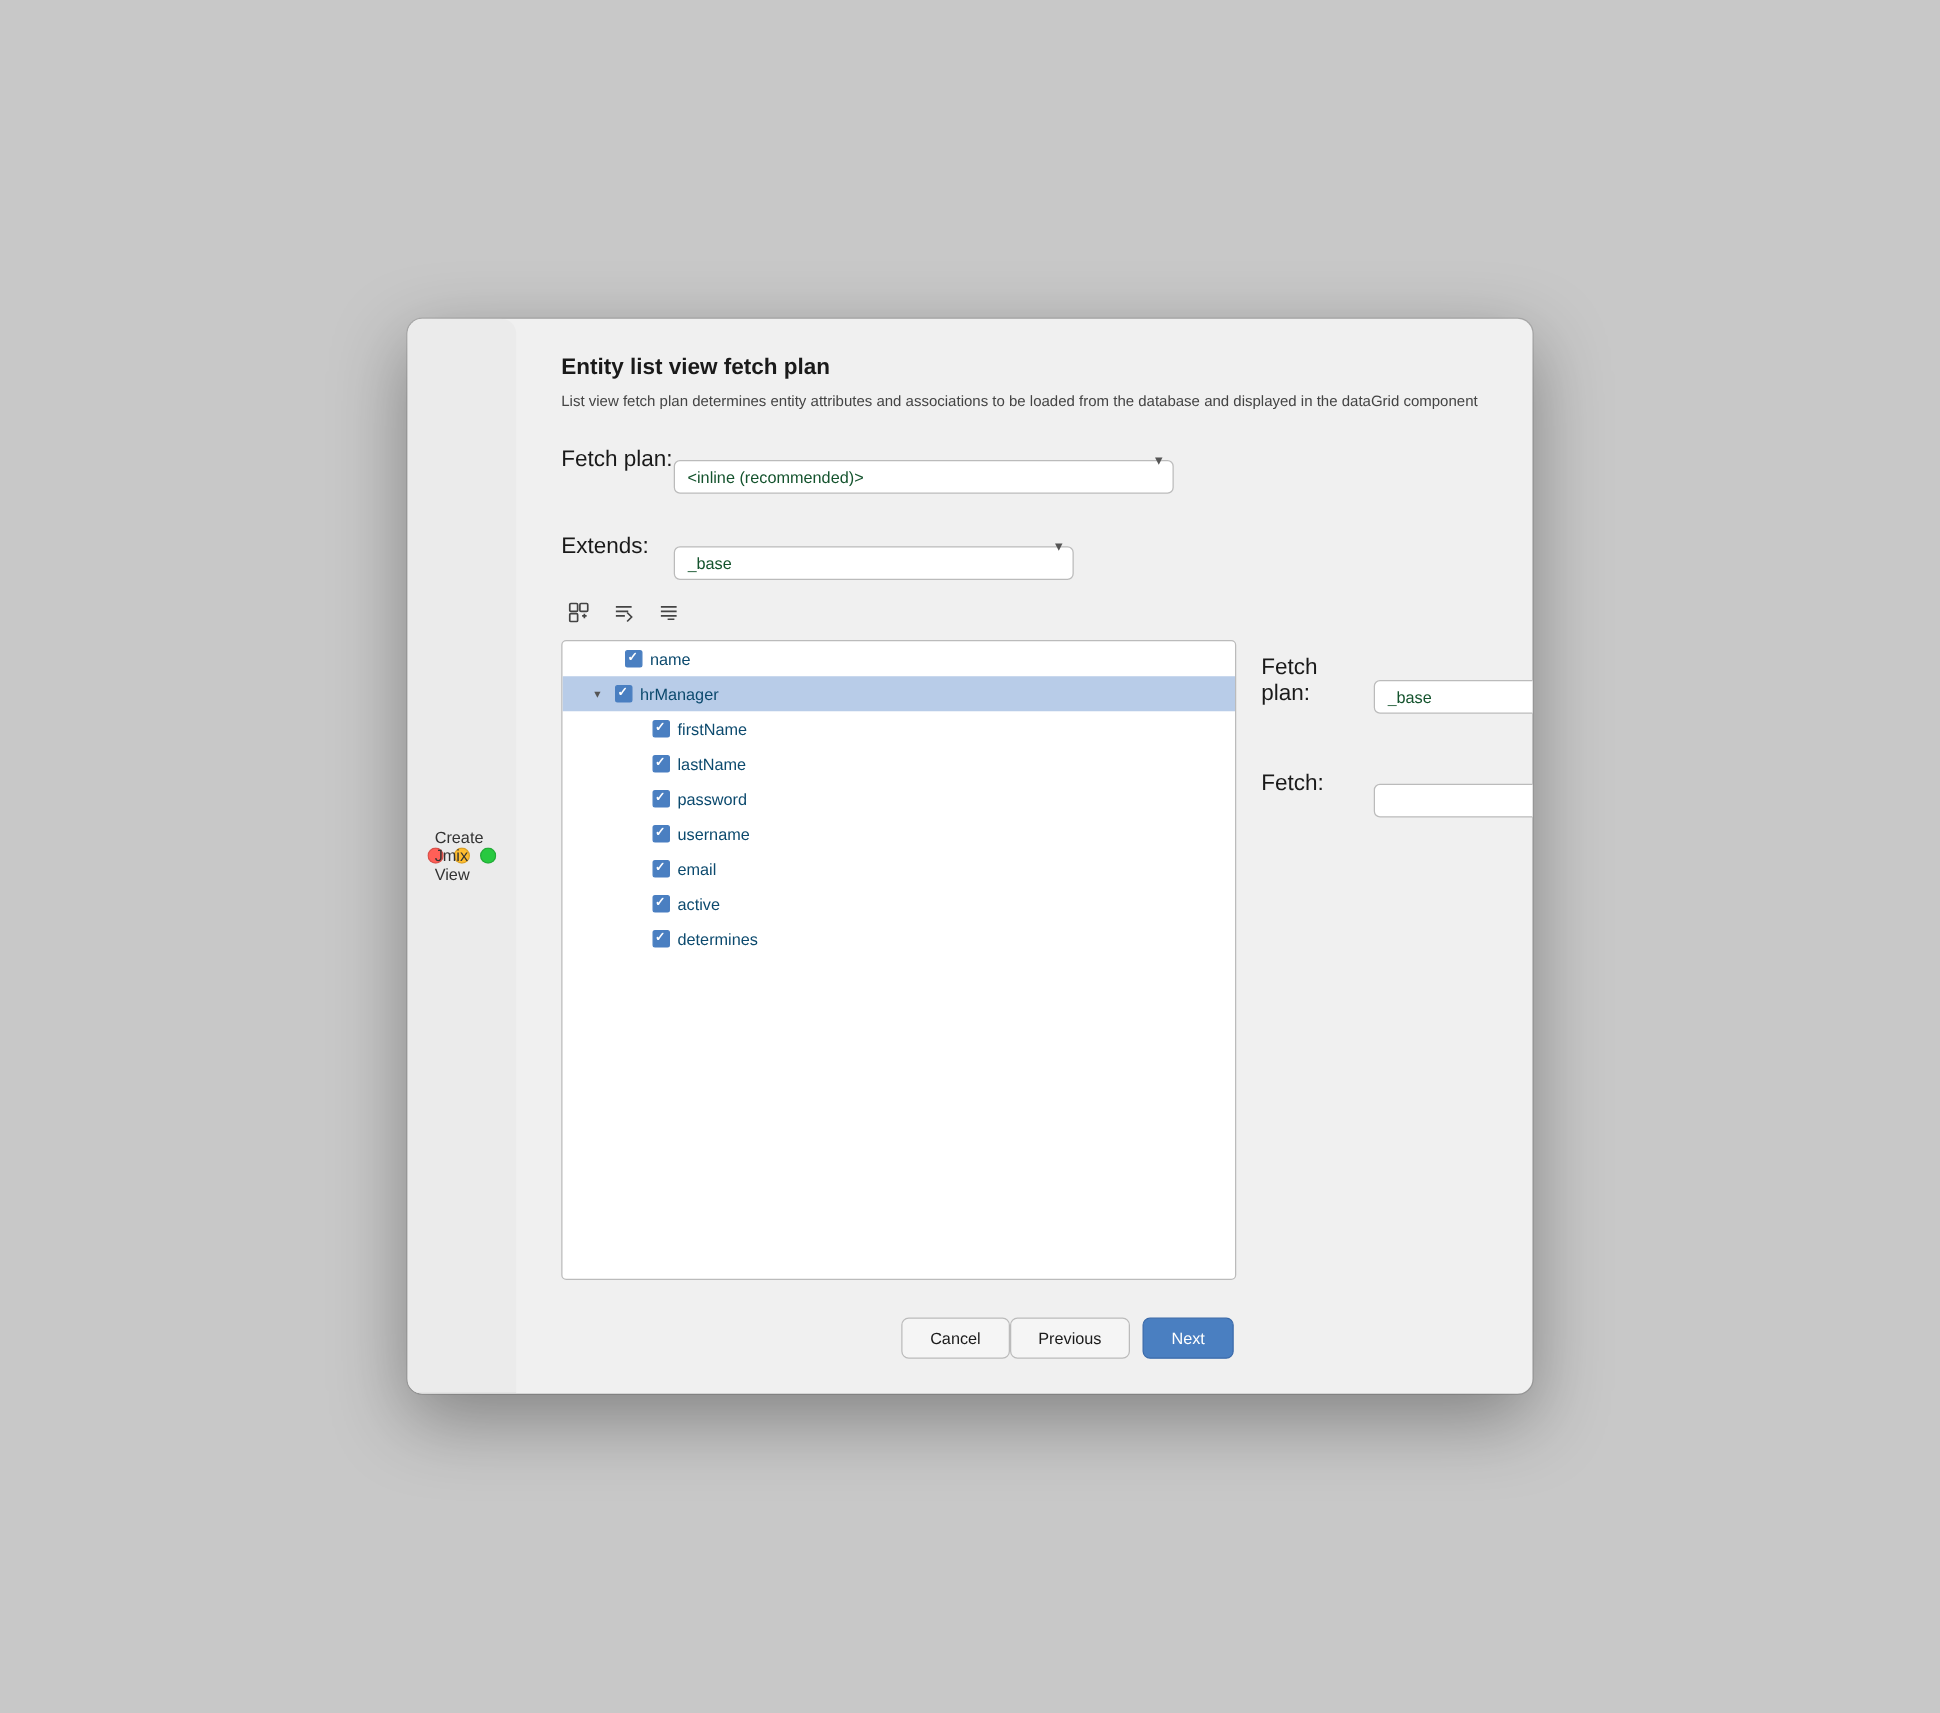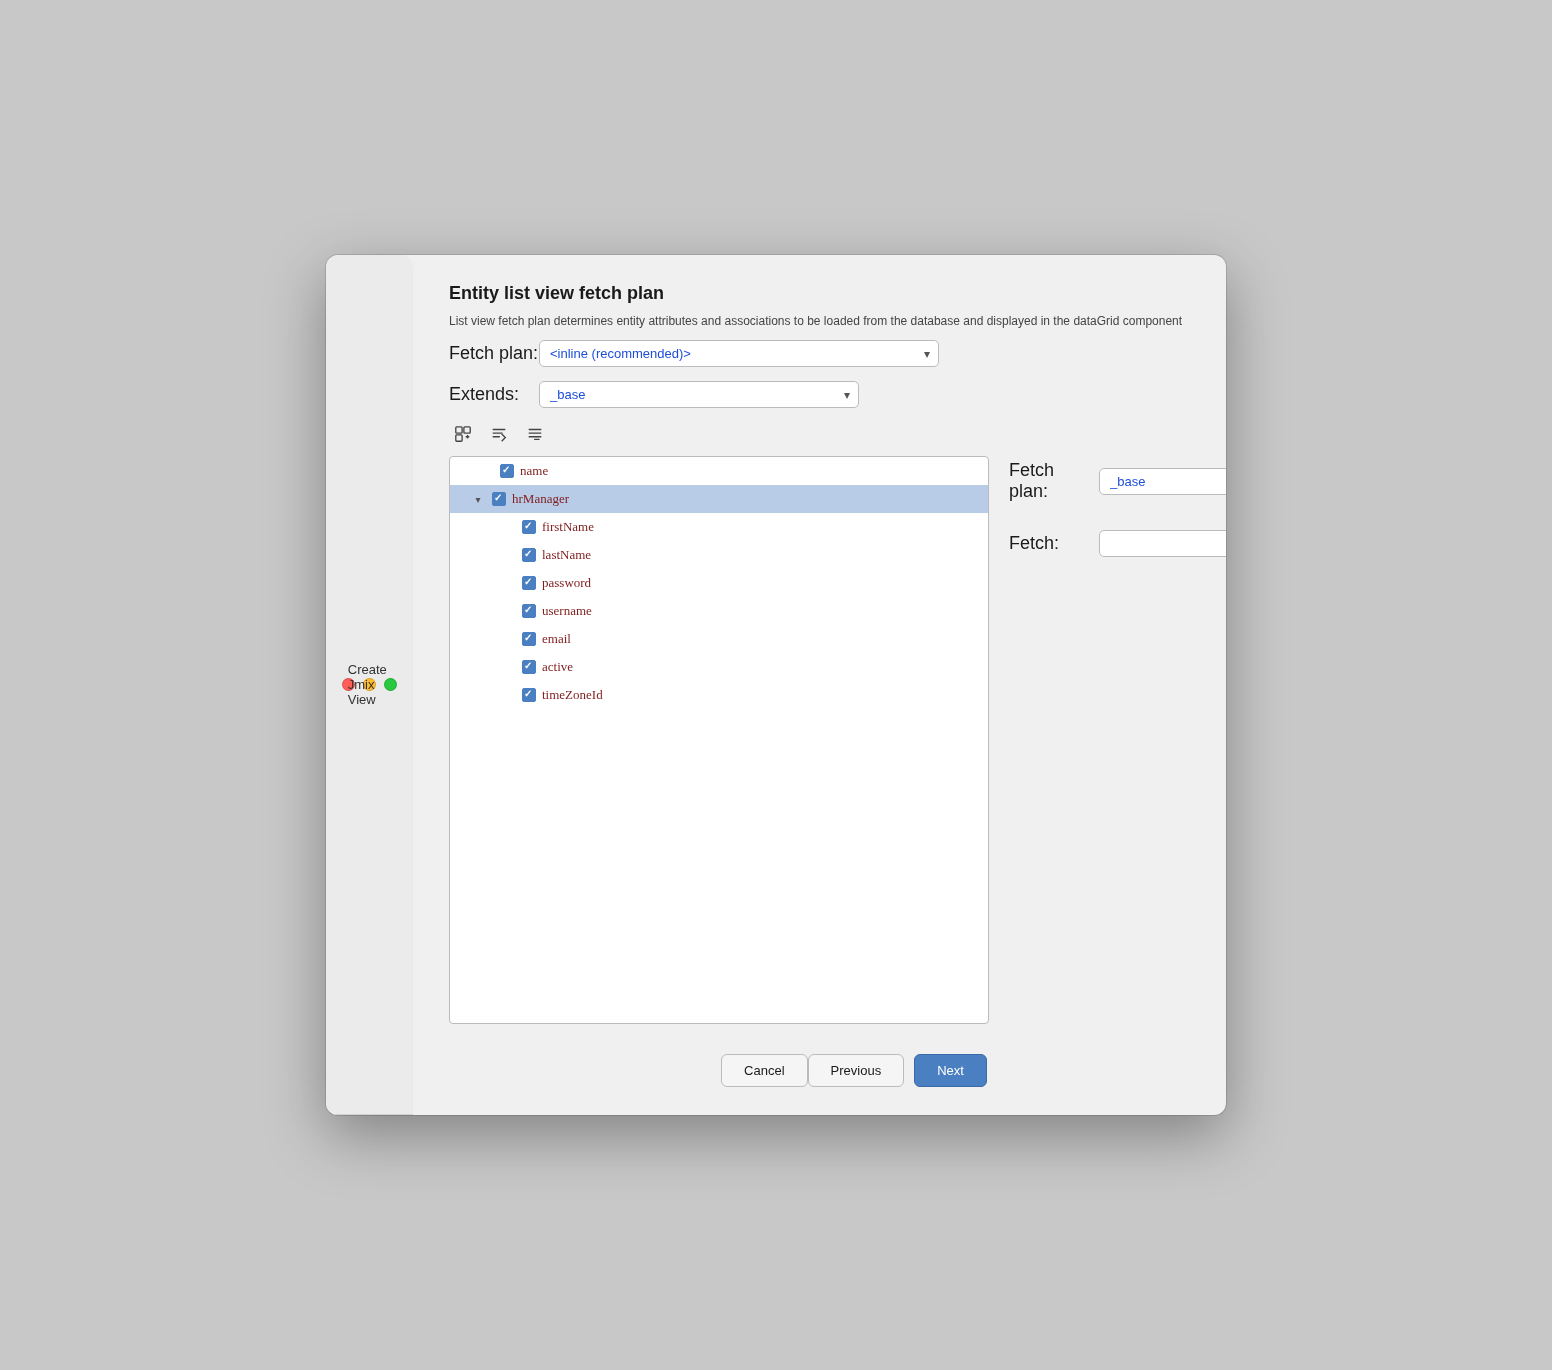--- a/index.html
+++ b/index.html
@@ -112,23 +112,24 @@
     }
 
     .select-wrapper select {
       appearance: none;
       -webkit-appearance: none;
       background: #fff;
       border: 1px solid #bbb;
       border-radius: 5px;
       padding: 5px 28px 5px 10px;
       font-size: 13px;
-      color: #1d4ed8;
+      color: #14532d;
       cursor: pointer;
       outline: none;
+      margin-top: 28px;
     }
 
     .fetch-plan-select { width: 400px; }
     .extends-select { width: 320px; }
 
     .toolbar {
       display: flex;
       gap: 8px;
       margin-bottom: 10px;
       align-items: center;
@@ -220,22 +221,21 @@
       position: absolute;
       color: #fff;
       font-size: 10px;
       top: -1px;
       left: 1px;
       font-weight: bold;
     }
 
     .item-label {
       font-size: 13px;
-      color: #7f1d1d;
-      font-family: Liberation Serif, serif;
+      color: #0c4a6e;
     }
 
     .right-panel {
       flex: 1;
       display: flex;
       flex-direction: column;
       gap: 14px;
       padding-top: 4px;
     }
 
@@ -408,21 +408,21 @@
 
         <div class="tree-row level-2">
           <div class="expand-placeholder"></div>
           <input type="checkbox" class="checkbox" checked="" style="">
           <span class="item-label">active</span>
         </div>
 
         <div class="tree-row level-2">
           <div class="expand-placeholder"></div>
           <input type="checkbox" class="checkbox" checked="" style="">
-          <span class="item-label">timeZoneId</span>
+          <span class="item-label">determines</span>
         </div>
 
       </div>
 
       <div class="right-panel">
 
         <div class="form-row">
           <span class="form-label">Fetch plan:</span>
           <div class="select-wrapper">
             <select style="width:160px;">

